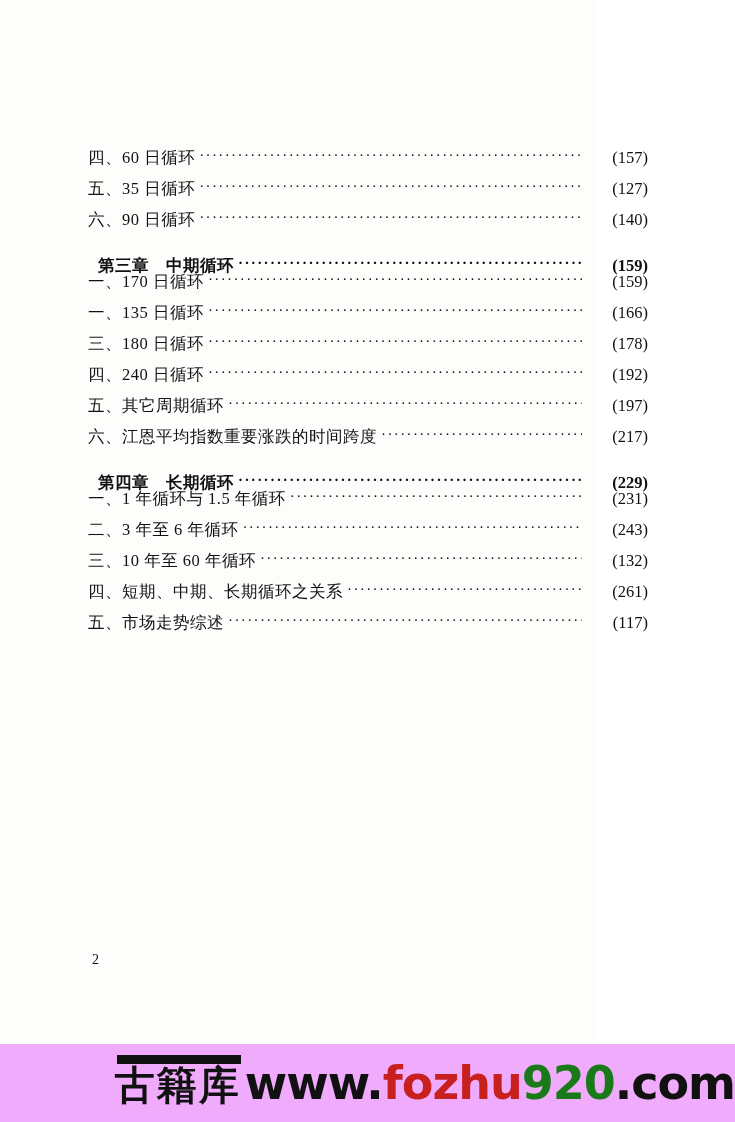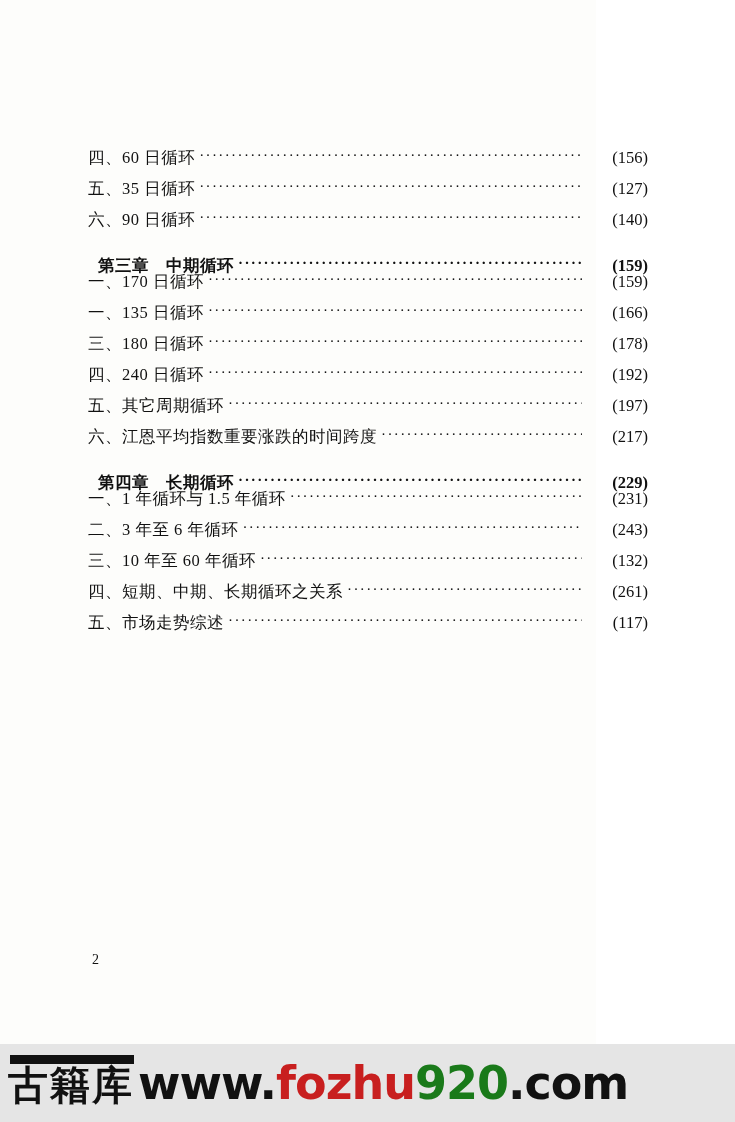--- a/index.html
+++ b/index.html
@@ -77,24 +77,25 @@
     font-size: 14px;
   }
 
   
   .watermark {
     position: absolute;
     left: 0;
     bottom: 0;
     width: 735px;
     height: 78px;
-    background: #e5e5e5;
+    background: #f0abfc;
     display: flex;
     align-items: center;
     overflow: hidden;
+    justify-content: flex-end;
   }
   .wm-logo {
     width: 132px;
     height: 60px;
     margin-left: 6px;
     position: relative;
     flex: 0 0 auto;
   }
   .wm-logo .bar {
     position: absolute;
@@ -130,21 +131,21 @@
 </style>
 </head>
 <body>
 
 <div class="page">
 
   <div class="toc" id="toc">
       <div class="toc-row">
         <span class="label">四、60 日循环</span>
         <span class="dots">··························································································</span>
-        <span class="page-no">(156)</span>
+        <span class="page-no">(157)</span>
       </div>
       <div class="toc-row">
         <span class="label">五、35 日循环</span>
         <span class="dots">··························································································</span>
         <span class="page-no">(127)</span>
       </div>
       <div class="toc-row">
         <span class="label">六、90 日循环</span>
         <span class="dots">··························································································</span>
         <span class="page-no">(140)</span>

